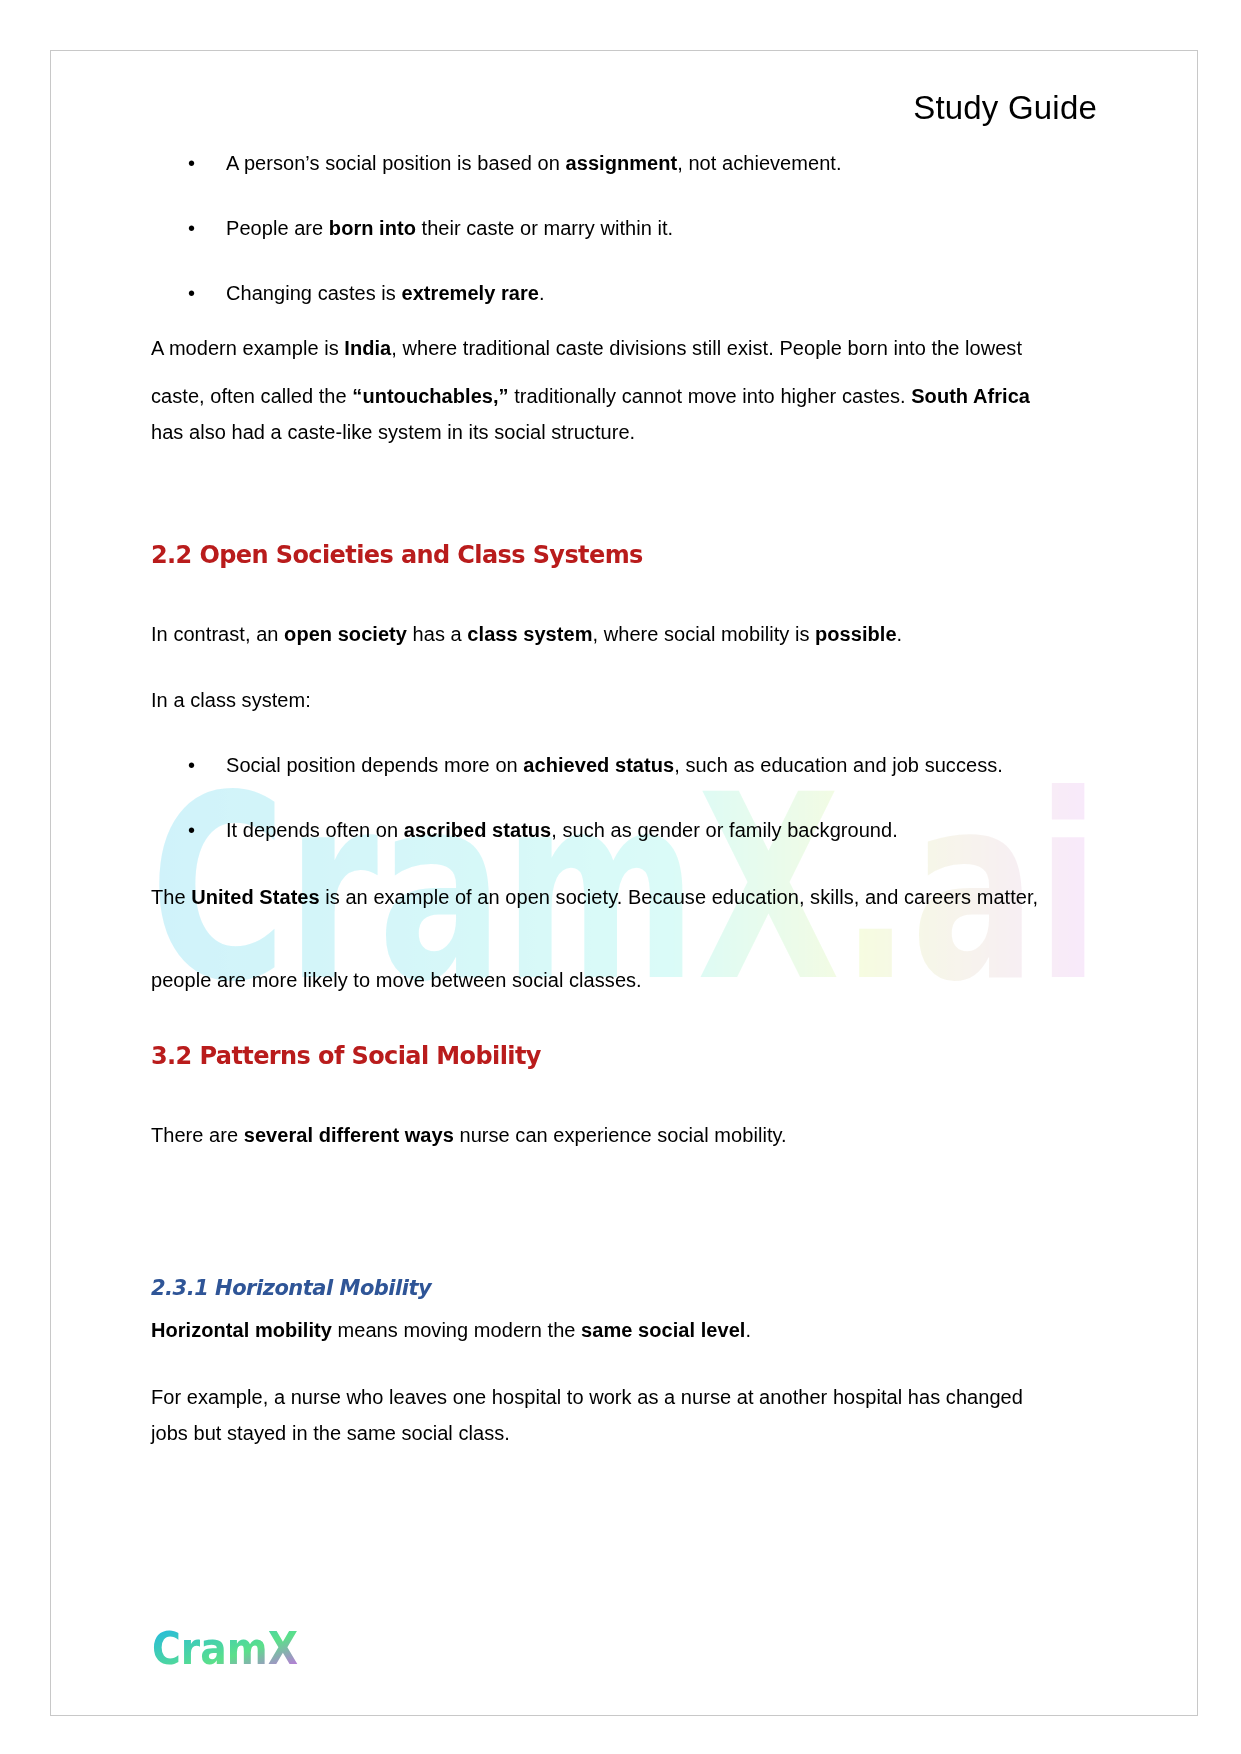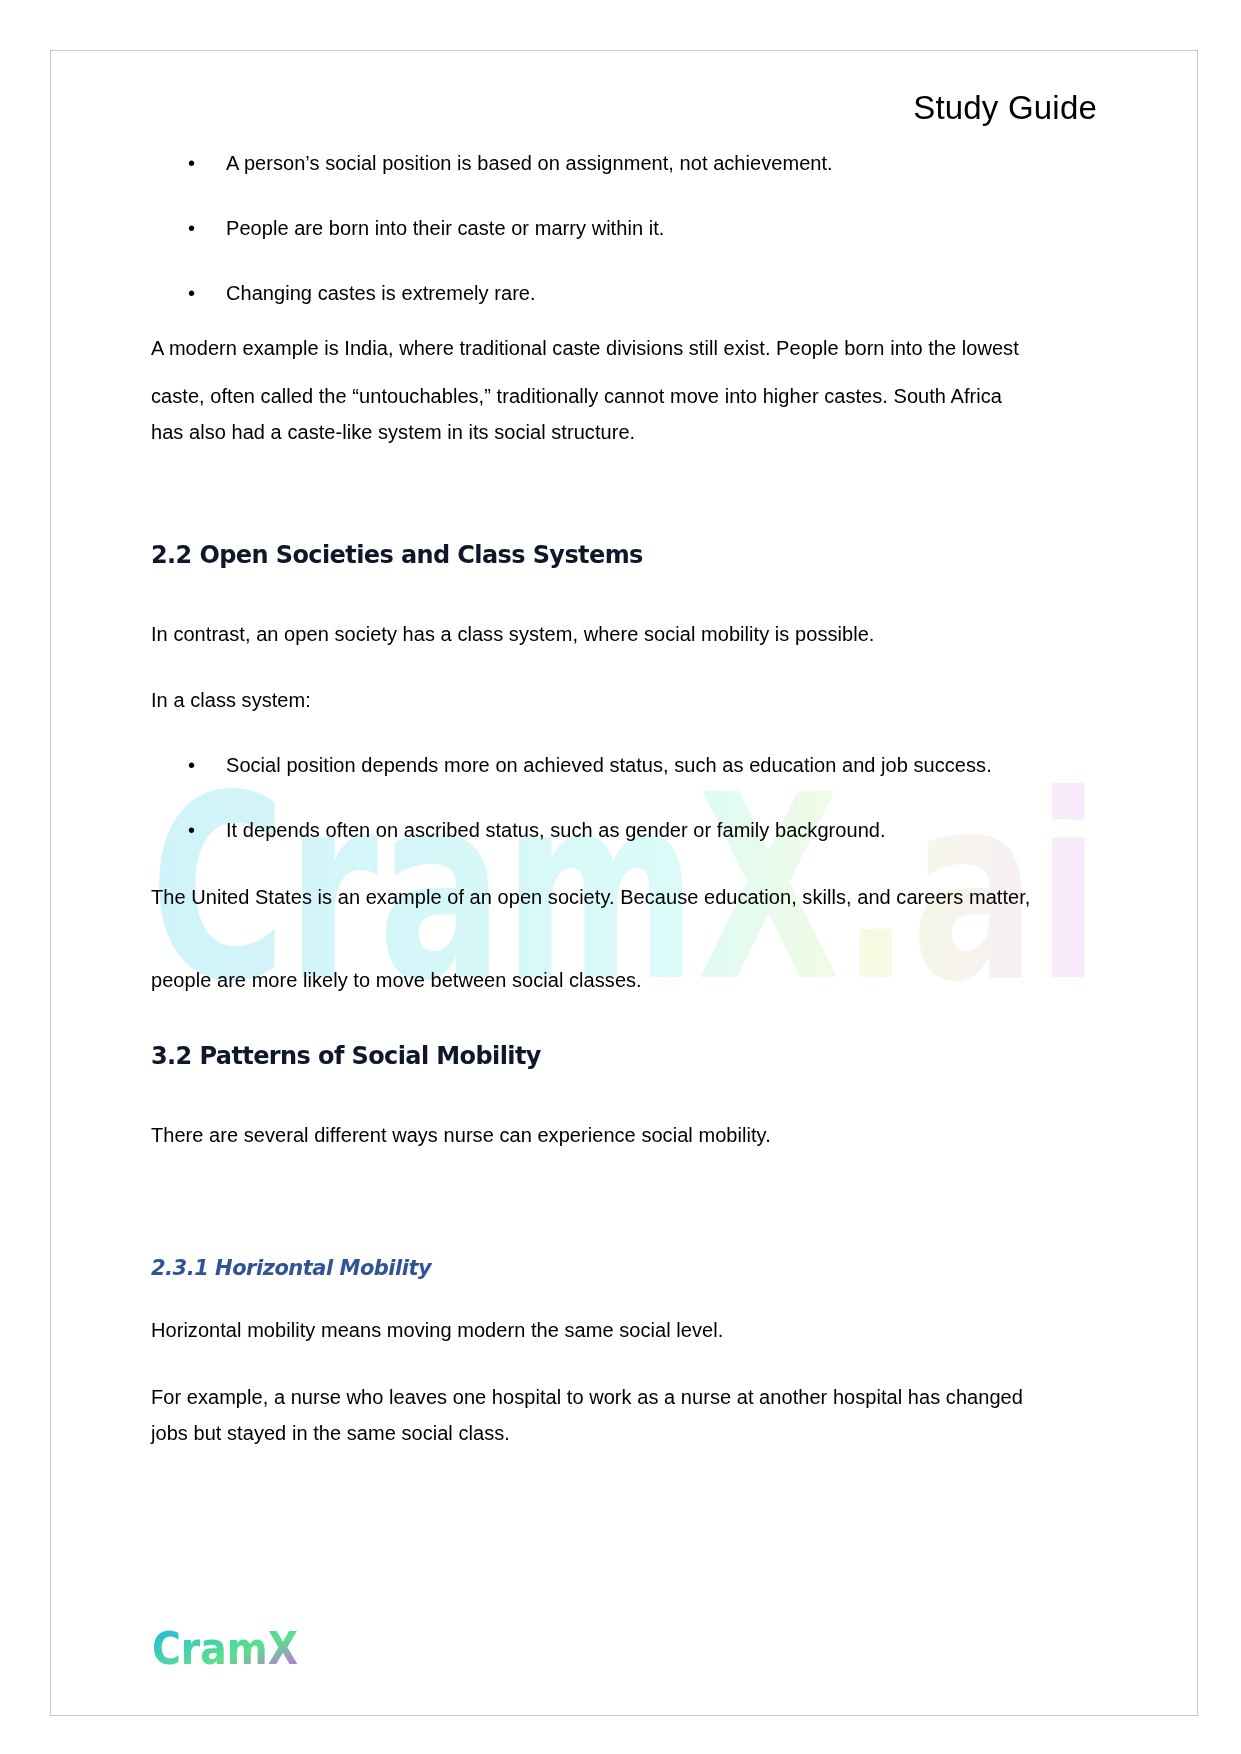--- a/index.html
+++ b/index.html
@@ -7,25 +7,25 @@
          font-family: "Liberation Sans", sans-serif; color: #000; }
   .page-border { position: absolute; left: 50px; top: 50px; width: 1148px; height: 1666px;
                  border: 1px solid #c8c8c8; box-sizing: border-box; }
   .title { position: absolute; right: 144px; top: 89px; font-size: 33px; font-weight: normal;
            letter-spacing: 0.2px; }
   .line { position: absolute; left: 151px; font-size: 20px; line-height: 24px; white-space: nowrap;
           letter-spacing: 0.05px; z-index: 2; }
   .bullet-dot { position: absolute; left: 188px; font-size: 20px; line-height: 24px; z-index: 2; }
   .bullet-text { left: 226px; }
   .h2 { position: absolute; left: 151px; font-family: "DejaVu Sans", sans-serif;
-        font-size: 24px; font-weight: bold; color: #0f172a; letter-spacing: -0.6px; z-index: 2; }
+        font-size: 24px; font-weight: bold; color: #b91c1c; letter-spacing: -0.6px; z-index: 2; }
   .h3 { position: absolute; left: 151px; font-family: "DejaVu Sans", sans-serif;
         font-size: 21px; font-weight: bold; font-style: italic; color: #2f5597;
-        letter-spacing: -0.5px; z-index: 2; }
-  b { font-weight: normal; }
+        letter-spacing: -0.5px; z-index: 2; margin-top: 20px; }
+  b { font-weight: bold; }
   .watermark { position: absolute; left: 150px; top: 772px; width: 950px; height: 230px; z-index: 1;
                opacity: 0.22; pointer-events: none; }
   .logo { position: absolute; left: 152px; top: 1622px; width: 148px; height: 50px; }
 </style>
 </head>
 <body>
 
 <div class="page-border"></div>
 
 <svg class="watermark" viewBox="0 0 950 230" preserveAspectRatio="none">

